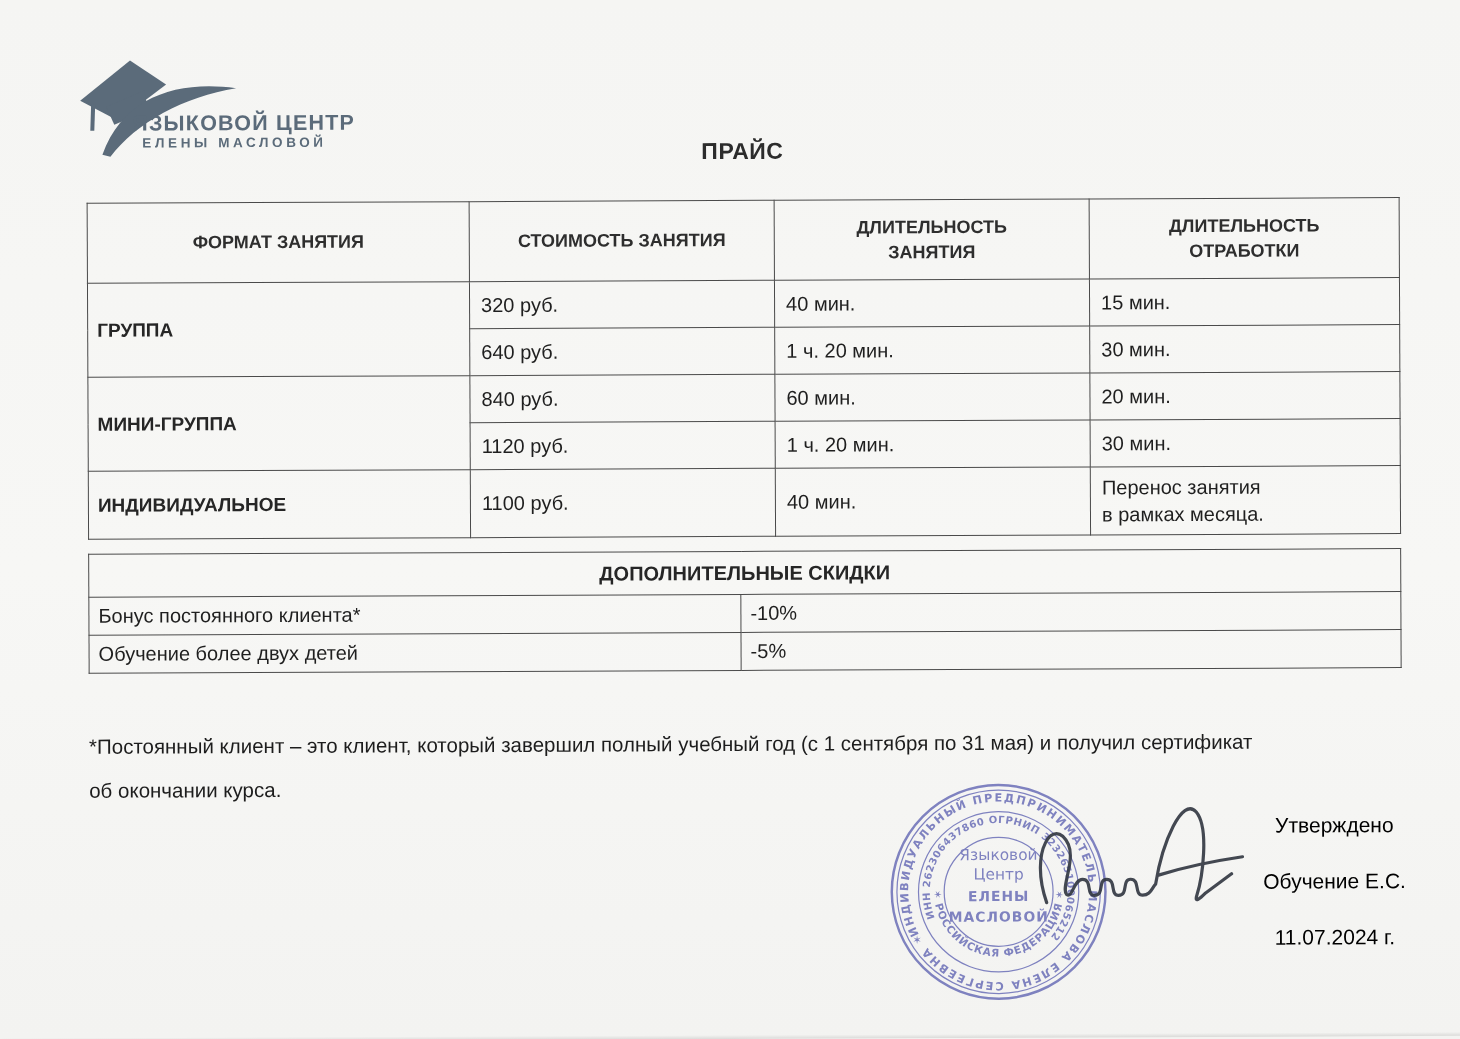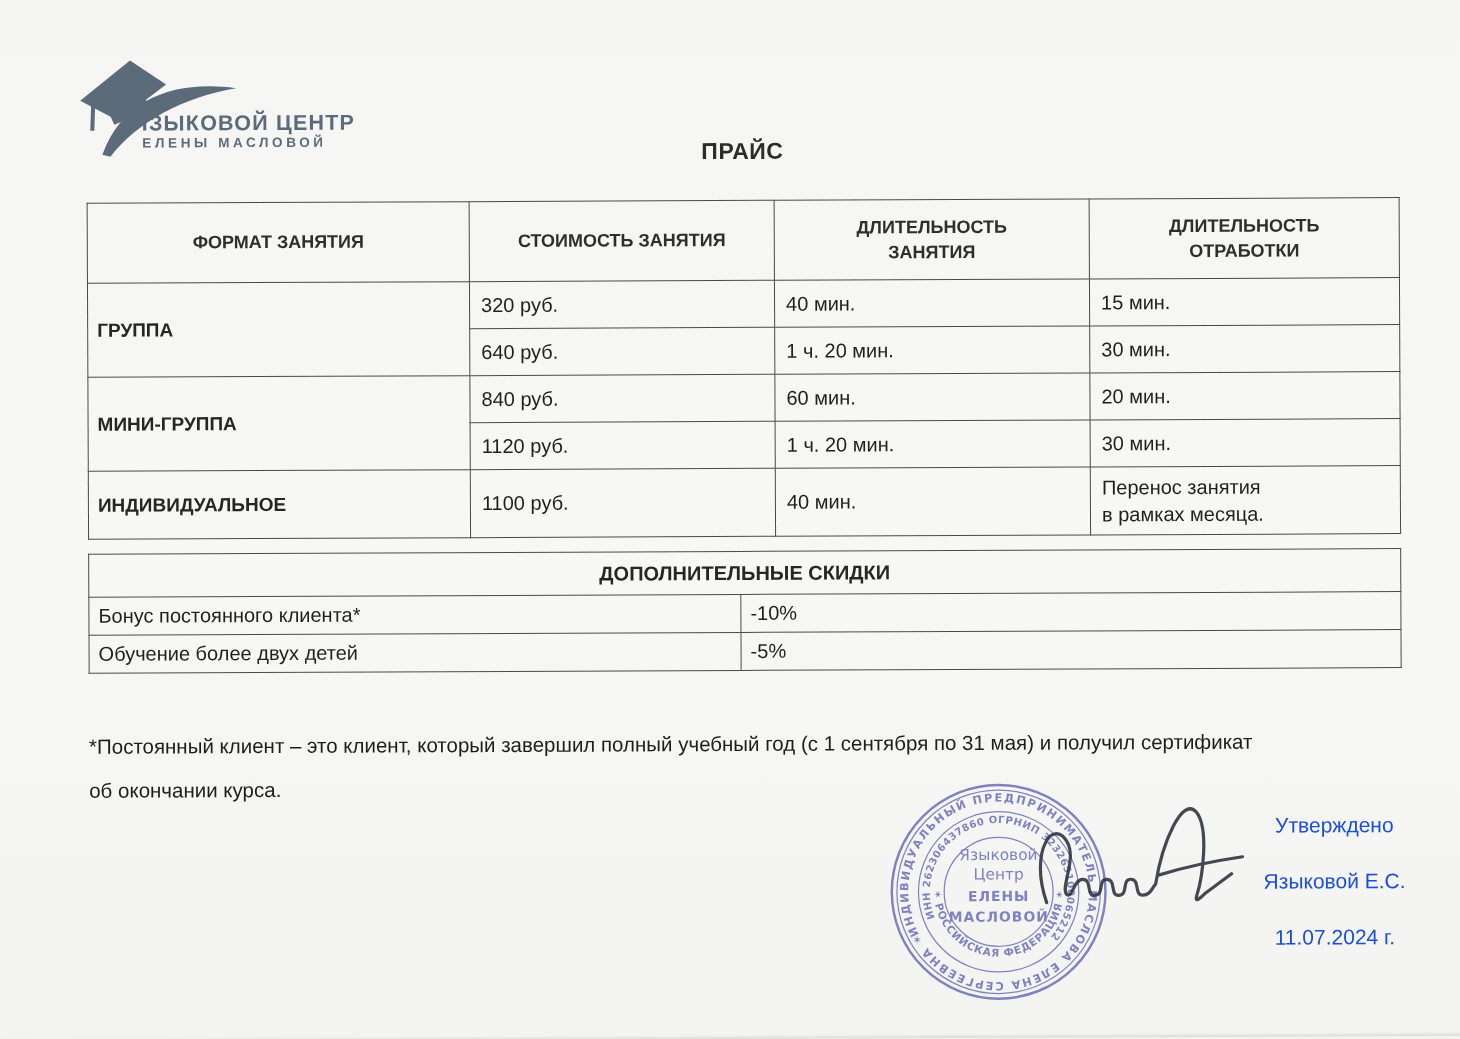--- a/index.html
+++ b/index.html
@@ -67,21 +67,21 @@
     font-size:20.5px;color:#1d1d1d;line-height:2.15;white-space:pre-line;
   }
 
   
   .stamp{position:absolute;left:884px;top:780px;width:226px;height:226px;opacity:0.88;}
   .signature{position:absolute;left:1015px;top:780px;width:245px;height:155px;}
 
   
   .approval{
     position:absolute;left:1243px;top:816px;width:180px;
-    text-align:center;font-size:21px;color:#1d4ed8;
+    text-align:center;font-size:21px;color:#000000;
   }
   .approval div{margin-bottom:32px;}
 </style>
 </head>
 <body>
 
 <div class="paper">
 
   <svg class="logo" viewBox="0 0 430 140">
     <g fill="#5b6b7a" stroke="none">
@@ -212,17 +212,17 @@
                c 10,0 3,16 12,16 c 10,0 3,-16 12,-16 c 10,0 3,16 12,16
                c 8,0 9,-7 13,-11
                C 146,64 166,18 180,34 C 193,50 186,100 180,118
                c -2,7 3,3 9,-3 l 26,-19"></path>
       <path d="M142,97 C 168,89 198,83 226,79"></path>
     </g>
   </svg>
 
   <div class="approval">
     <div>Утверждено</div>
-    <div>Языковой Е.С.</div>
+    <div>Обучение Е.С.</div>
     <div>11.07.2024 г.</div>
   </div>
 
 </div>
 
 </body></html>

